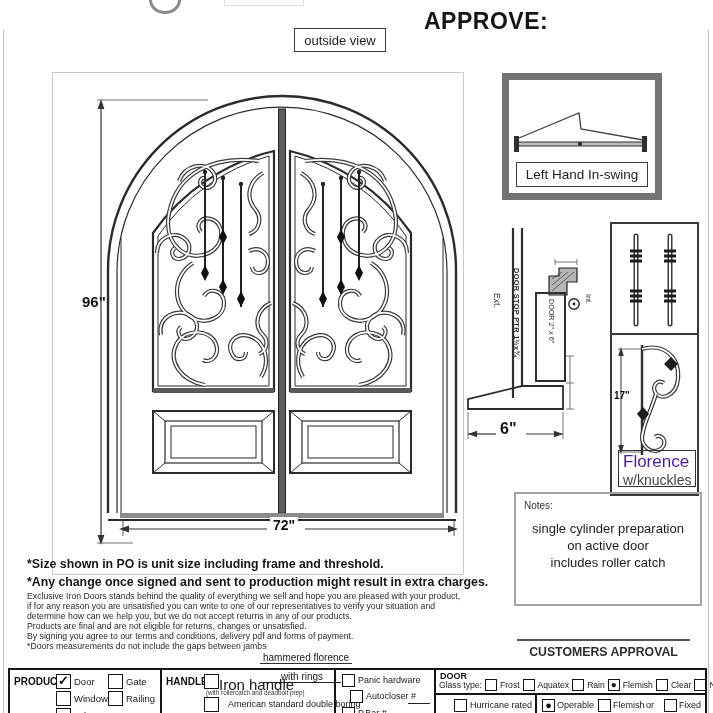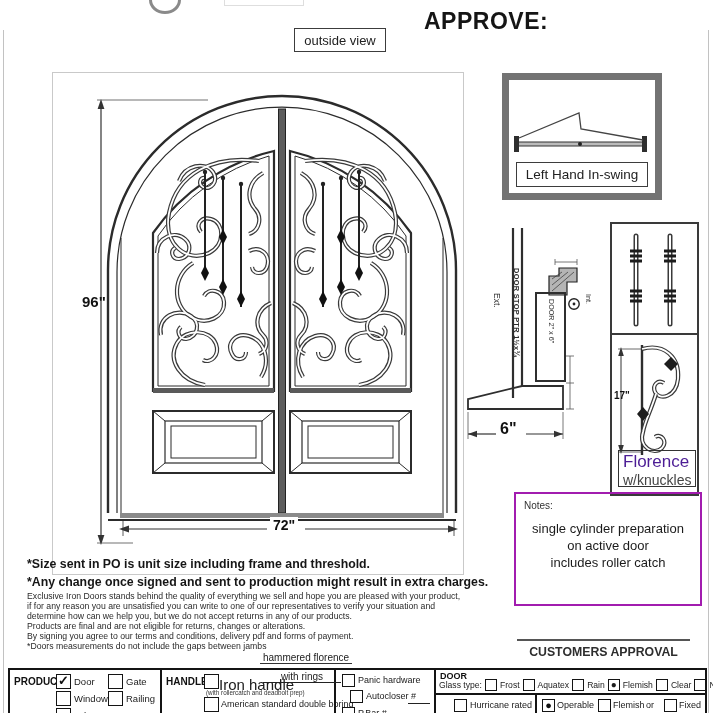--- a/index.html
+++ b/index.html
@@ -32,21 +32,21 @@
   #th-int{font-size:7.2px;color:#333;}
   #dim6{left:38px;top:205px;font-size:16px;font-weight:600;color:#111;background:#fff;padding:0 2px;}
   
   #handle-panel{left:610px;top:222px;width:85px;height:270px;border:2px solid #3a3a3a;}
   #hp-divider{position:absolute;left:0;right:0;top:109px;height:2px;background:#3a3a3a;}
   #dim17{position:absolute;left:2px;top:166px;font-size:10px;font-weight:600;color:#111;}
   #florence-box{position:absolute;left:6px;top:226px;width:68px;height:33px;border:1.5px solid #333;padding:1px 4px;}
   #florence-name{font-size:17px;color:#4c1d95;}
   #florence-sub{font-size:14px;color:#444;text-align:center;}
   
-  #notes{left:514px;top:492px;width:184px;height:110px;border:2px solid #a21caf;}
+  #notes{left:514px;top:492px;width:184px;height:110px;border:2px solid #a3a3a3;}
   #notes-title{position:absolute;left:8px;top:6px;font-size:10px;color:#333;}
   #notes-body{position:absolute;left:4px;right:4px;top:26px;text-align:center;font-size:13px;line-height:17px;color:#1b1b1b;}
   
   #approval-line{left:517px;top:639px;width:173px;height:2px;background:#555;}
   #approval-label{left:517px;top:645px;width:173px;text-align:center;font-size:12.3px;font-weight:600;color:#2e2e2e;}
   
   .disc-bold{left:27px;font-size:12.3px;font-weight:700;color:#161616;}
   #disc-small{left:27px;top:592px;font-size:8.7px;line-height:9.9px;color:#2a2a2a;}
   
   #hand-note{left:260px;top:652px;width:92px;text-align:center;font-size:10px;color:#222;border-bottom:1.5px solid #333;}
@@ -244,27 +244,27 @@
   <div id="notes-body">
     <div>single  cylinder preparation</div>
     <div>on active door</div>
     <div>includes roller catch</div>
   </div>
 </div>
 
 <div class="abs" id="approval-line"></div>
 <div class="abs" id="approval-label">CUSTOMERS APPROVAL</div>
 
-<div class="abs disc-bold" style="top:557px;">*Size sent in PO is unit size including frame and threshold.</div>
+<div class="abs disc-bold" style="top:557px;">*Size shown in PO is unit size including frame and threshold.</div>
 <div class="abs disc-bold" style="top:575px;">*Any change once signed and sent to production might result in extra charges.</div>
 <div class="abs" id="disc-small">
   <div>Exclusive Iron Doors stands behind the quality of everything we sell and hope you are pleased with your product,</div>
   <div>if for any reason you are unsatisfied you can write to one of our representatives to verify your situation and</div>
   <div>determine how can we help you, but we do not accept returns in any of our products.</div>
-  <div>Products are final and are not eligible for returns, changes or alterations.</div>
+  <div>Products are final and are not eligible for returns, changes or unsatisfied.</div>
   <div>By signing you agree to our terms and conditions, delivery pdf and forms of payment.</div>
   <div>*Doors measurements do not include the gaps between jambs</div>
 </div>
 
 <div class="abs" id="hand-note">hammered florence</div>
 
 <div class="abs" id="form">
   <div class="vline" style="left:150px"></div>
   <div class="vline" style="left:324px"></div>
   <div class="vline" style="left:424px"></div>
@@ -281,21 +281,21 @@
   <span class="cb cb13" style="left:46px;top:38px"></span>
   <span class="flabel" style="left:64px;top:40px">Other</span>
   <span class="blank" style="left:92px;top:41px;width:50px"></span>
 
   <div class="fhead" style="left:156px;top:6px">HANDLE</div>
   <span class="cb cb13" style="left:194px;top:4px"></span>
   <span class="flabel" style="left:209px;top:6px;font-size:15px">Iron handle</span>
   <div id="writein" style="left:253px;top:1px">with rings</div>
   <div id="iron-note" style="left:196px;top:19px">(with rollercatch and deadbolt prep)</div>
   <span class="cb cb13" style="left:194px;top:27px"></span>
-  <span class="flabel" style="left:211px;top:29px;font-size:9px">American standard double boring</span>
+  <span class="flabel" style="left:218px;top:29px;font-size:9px">American standard double boring</span>
 
   <span class="cb cb11" style="left:332px;top:4px"></span>
   <span class="flabel" style="left:348px;top:5px;font-size:9px">Panic hardware</span>
   <span class="cb cb11" style="left:340px;top:20px"></span>
   <span class="flabel" style="left:356px;top:21px;font-size:9px">Autocloser #</span>
   <span class="blank" style="left:398px;top:24px;width:22px"></span>
   <span class="cb cb11" style="left:332px;top:37px"></span>
   <span class="flabel" style="left:348px;top:38px;font-size:9px">P.Bar #</span>
   <span class="blank" style="left:384px;top:41px;width:26px"></span>
 

